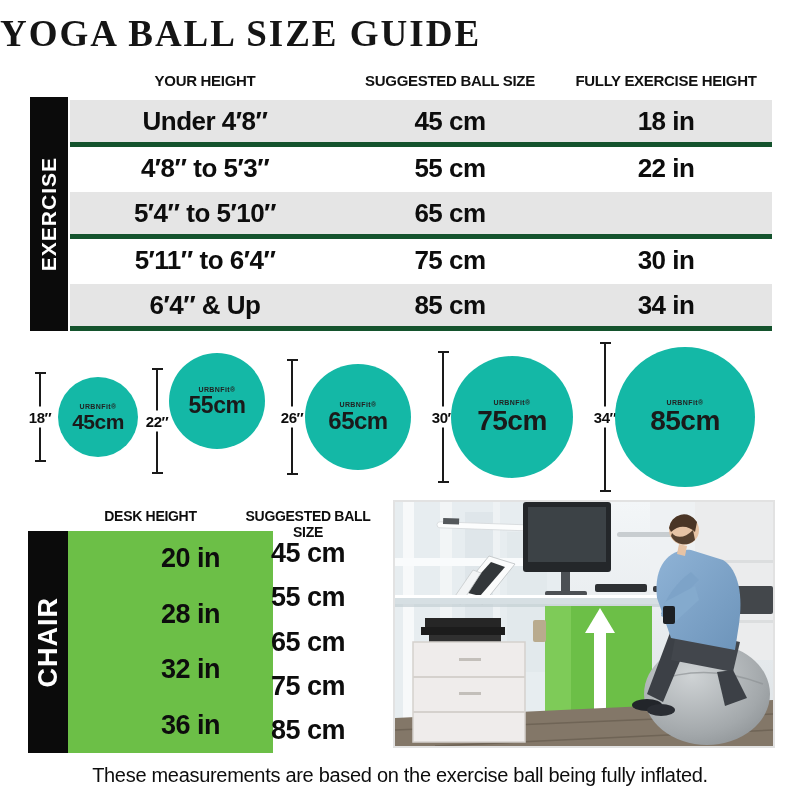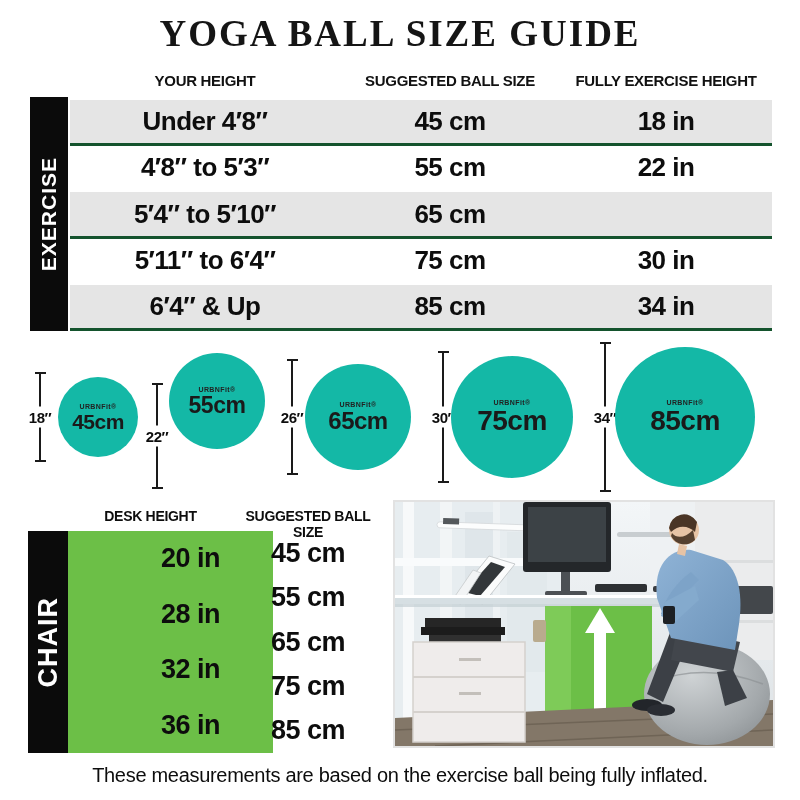--- a/index.html
+++ b/index.html
@@ -1,35 +1,35 @@
 <!DOCTYPE html>
 <html><head>
 <meta charset="utf-8">
 <style>
   html,body{margin:0;padding:0;background:#ffffff;}
   #canvas{position:relative;width:800px;height:800px;background:#ffffff;overflow:hidden;
           font-family:"Liberation Sans",sans-serif;color:#0d0d0d;}
 
   
-  .title{position:absolute;left:0;top:12px;width:800px;text-align:center;
+  .title{position:absolute;left:0;top:12px;width:800px;text-align:left;
          font-family:"Liberation Serif",serif;font-weight:700;font-size:37px;
          letter-spacing:2px;color:#151515;}
 
   
   .ex-headers{position:absolute;left:70px;top:72px;width:702px;display:grid;
               grid-template-columns:270px 220px 212px;}
   .col-head{font-weight:700;font-size:15px;letter-spacing:-0.3px;text-align:center;color:#111;}
   .side-bar{position:absolute;background:#0b0b0b;display:flex;align-items:center;justify-content:center;}
   .side-bar span{color:#ffffff;font-weight:700;writing-mode:vertical-rl;transform:rotate(180deg);
                  letter-spacing:1px;}
   #exercise-bar{left:30px;top:97px;width:38px;height:234px;}
   #exercise-bar span{font-size:21px;}
   .ex-rows{position:absolute;left:70px;top:97px;width:702px;height:234px;display:flex;flex-direction:column;}
   .ex-row{flex:1;display:grid;grid-template-columns:270px 220px 212px;align-items:center;}
-  .ex-row.gray{background:#e5e5e5;border-top:3px solid #fff;border-bottom:3px solid #14532d;background-clip:padding-box;}
+  .ex-row.gray{background:#e5e5e5;border-top:3px solid #fff;border-bottom:5px solid #14532d;background-clip:padding-box;}
   .ex-row div{text-align:center;font-weight:700;font-size:26px;letter-spacing:-0.5px;}
 
   
   .ball-circle{position:absolute;border-radius:50%;background:#14b8a6;
                display:flex;flex-direction:column;align-items:center;justify-content:center;}
   .brand{font-size:7px;font-weight:700;letter-spacing:0.4px;color:#222;line-height:8px;}
   .diam{font-weight:700;color:#1a1a1a;letter-spacing:-0.5px;line-height:1;}
   .measure{position:absolute;display:flex;flex-direction:column;align-items:center;width:12px;}
   .measure .cap{width:11px;height:2px;background:#1a1a1a;}
   .measure .stem{flex:1;width:2px;background:#1a1a1a;}
@@ -107,21 +107,21 @@
     <div class="cap"></div>
       <div class="stem"></div>
       <div class="cap"></div>
     <div class="mlabel">18″</div>
   </div>
   <div class="ball-circle" style="left:58px;top:377px;width:80px;height:80px;">
     <div class="brand">URBNFit®</div>
     <div class="diam" style="font-size:21px;">45cm</div>
   </div>
 
-  <div class="measure" style="left:151px;top:383px;height:106px;">
+  <div class="measure" style="left:151px;top:368px;height:106px;">
     <div class="cap"></div>
       <div class="stem"></div>
       <div class="cap"></div>
     <div class="mlabel">22″</div>
   </div>
   <div class="ball-circle" style="left:169px;top:353px;width:96px;height:96px;">
     <div class="brand">URBNFit®</div>
     <div class="diam" style="font-size:23px;">55cm</div>
   </div>
 

